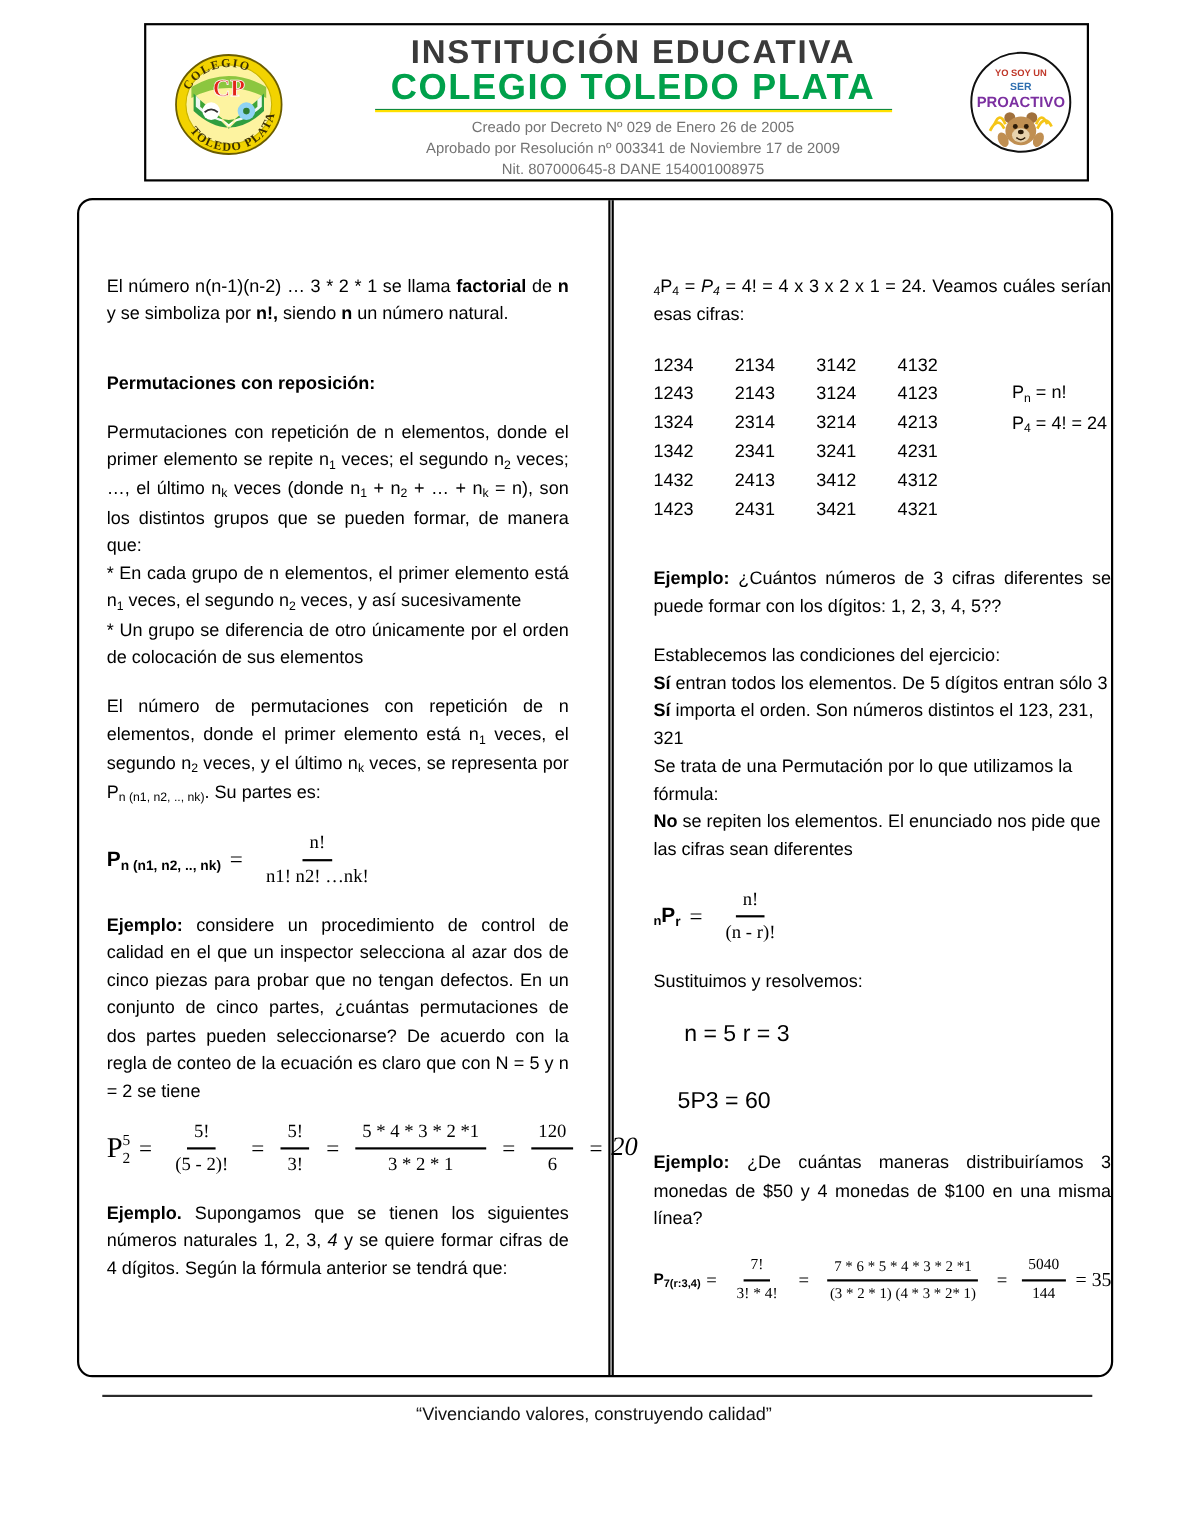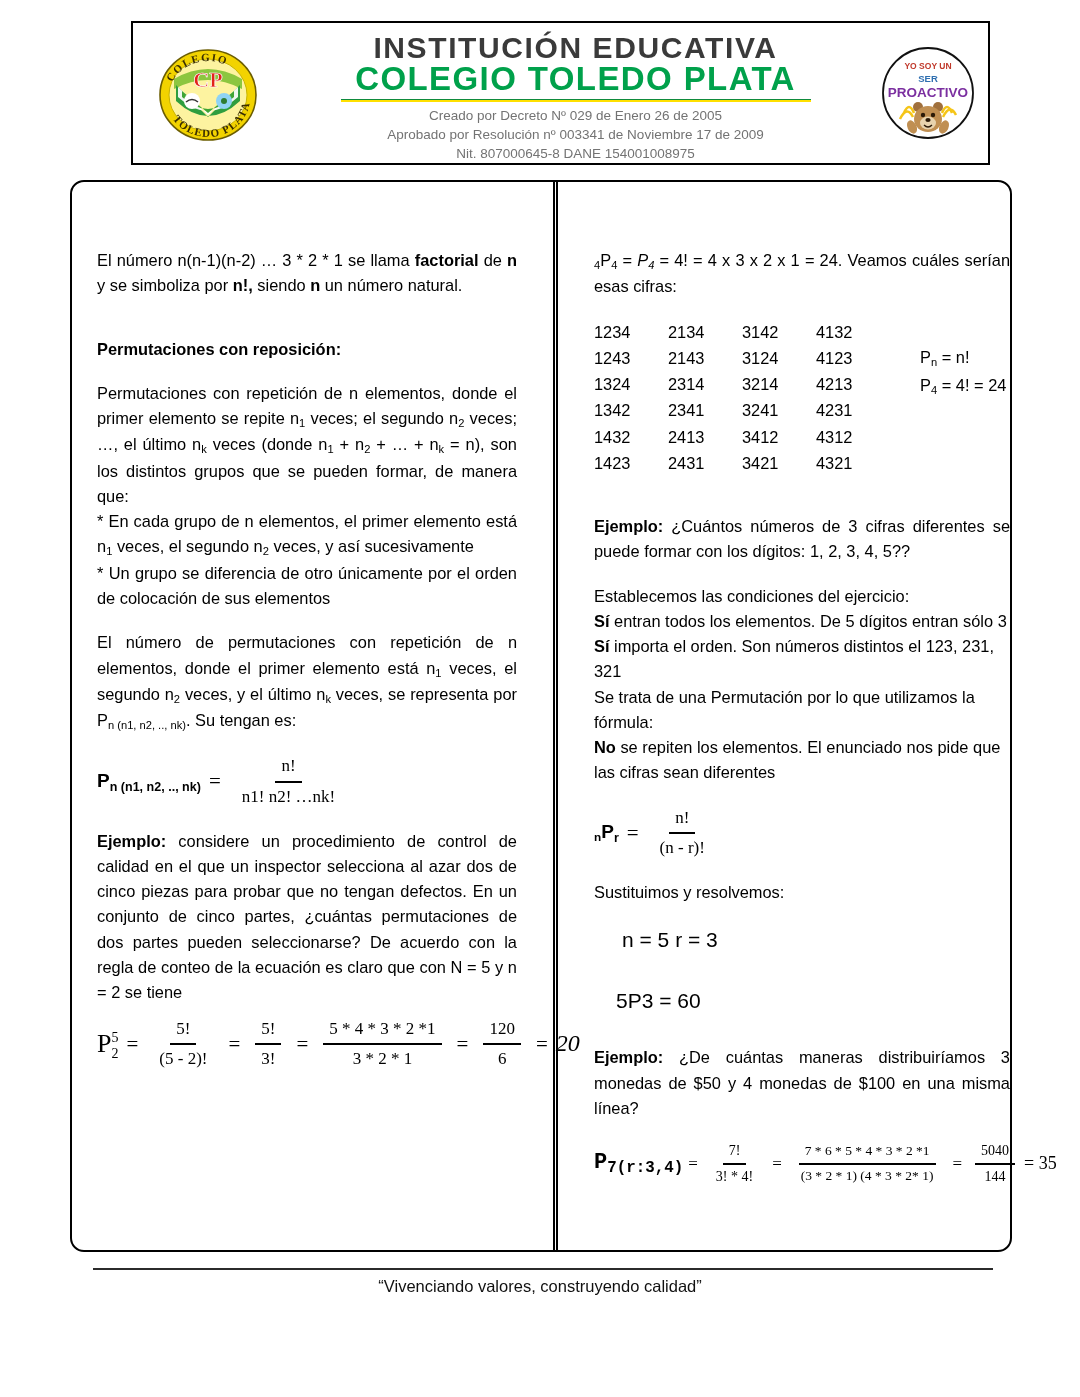--- a/index.html
+++ b/index.html
@@ -293,21 +293,21 @@
   <div class="gap"></div>
 
   <p class="just"><span>Permutaciones con repetición de n elementos, donde el primer elemento se repite n</span><sub>1</sub><span> veces; el segundo n</span><sub>2</sub><span> veces; …, el último n</span><sub>k</sub><span> veces (donde n</span><sub>1</sub><span> + n</span><sub>2</sub><span> + … + n</span><sub>k</sub><span> = n), son los distintos grupos que se pueden formar, de manera que:</span></p>
 
   <p class="just"><span>* En cada grupo de n elementos, el primer elemento está n</span><sub>1</sub><span> veces, el segundo n</span><sub>2</sub><span> veces, y así sucesivamente</span></p>
 
   <p class="just">* Un grupo se diferencia de otro únicamente por el orden de colocación de sus elementos</p>
 
   <div class="gap"></div>
 
-  <p class="just"><span>El número de permutaciones con repetición de n elementos, donde el primer elemento está n</span><sub>1</sub><span> veces, el segundo n</span><sub>2</sub><span> veces, y el último n</span><sub>k</sub><span> veces, se representa por P</span><sub>n (n1, n2, .., nk)</sub><span>. Su tengan es:</span></p>
+  <p class="just"><span>El número de permutaciones con repetición de n elementos, donde el primer elemento está n</span><sub>1</sub><span> veces, el segundo n</span><sub>2</sub><span> veces, y el último n</span><sub>k</sub><span> veces, se representa por P</span><sub>n (n1, n2, .., nk)</sub><span>. Su partes es:</span></p>
 
   <div class="gap"></div>
 
   <div class="mathrow">
     <span class="lhs"><span>P</span><sub style="font-size:0.66em">n (n1, n2, .., nk)</sub></span>
     <span class="eq">=</span>
     <span class="frac">
       <span class="num">n!</span>
       <span class="den">n1! n2! …nk!</span>
     </span>
@@ -345,20 +345,21 @@
     <span class="frac">
       <span class="num">120</span>
       <span class="den">6</span>
     </span>
     <span class="eq">=</span>
     <span style="font-size:24px;font-family:'Liberation Serif',serif;font-style:italic;">20</span>
   </div>
 
   <div class="gap"></div>
 
+  <p class="just"><b>Ejemplo.</b><span> Supongamos que se tienen los siguientes números naturales 1, 2, 3, </span><i>4</i><span> y se quiere formar cifras de 4 dígitos. Según la fórmula anterior se tendrá que:</span></p>
 
 </div>
 
 <div class="col col-right">
 
   <p class="just"><sub>4</sub><span>P</span><sub>4</sub><span> = </span><i>P</i><sub><i>4</i></sub><span> = 4! = 4 x 3 x 2 x 1 = 24. Veamos cuáles serían esas cifras:</span></p>
 
   <div class="gap"></div>
 
   <div class="perm-table">
@@ -438,21 +439,21 @@
   <p class="bigline" style="margin:0 0 0 22px;">5P3 = 60</p>
 
   <div class="gap"></div>
   <div class="gap-s"></div>
 
   <p class="just"><b>Ejemplo:</b><span> ¿De cuántas maneras distribuiríamos 3 monedas de $50 y 4 monedas de $100 en una misma línea?</span></p>
 
   <div class="gap"></div>
 
   <div class="mathrow" style="font-size:15px;">
-    <span style="font-family:Liberation Mono, monospace;font-size:22px;font-weight:bold;"><span>P</span><sub style="font-size:0.72em">7(r:3,4)</sub></span>
+    <span style="font-family:Liberation Sans, sans-serif;font-size:14px;font-weight:bold;"><span>P</span><sub style="font-size:0.72em">7(r:3,4)</sub></span>
     <span class="eq" style="font-size:17px;margin:0 5px;">=</span>
     <span class="frac">
       <span class="num" style="font-size:14px;">7!</span>
       <span class="den" style="font-size:14px;">3! * 4!</span>
     </span>
     <span class="eq" style="font-size:17px;margin:0 6px;">=</span>
     <span class="frac">
       <span class="num" style="font-size:13.5px;">7 * 6 * 5 * 4 * 3 * 2 *1</span>
       <span class="den" style="font-size:13.5px;">(3 * 2 * 1) (4 * 3 * 2* 1)</span>
     </span>

